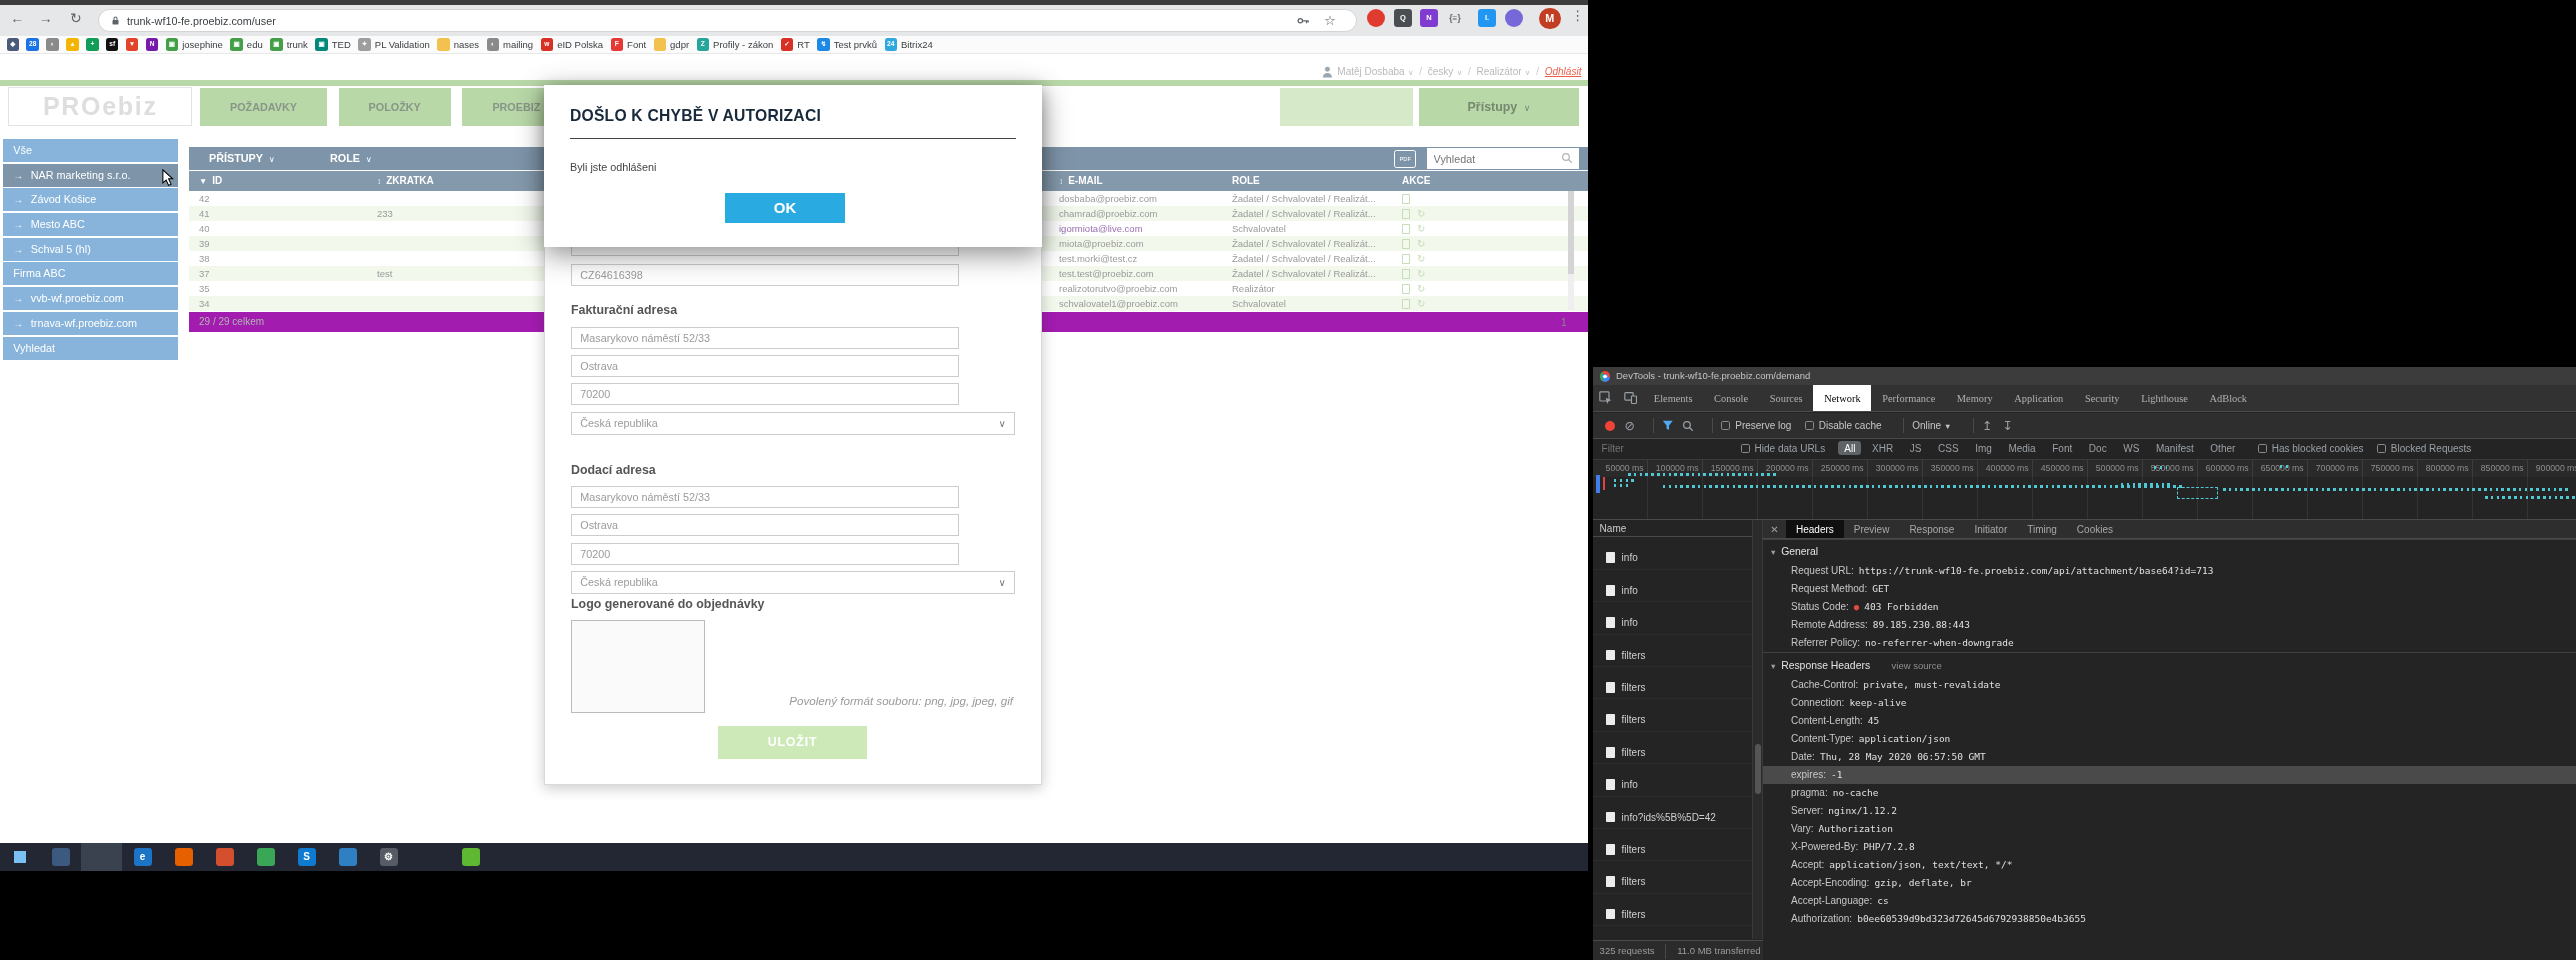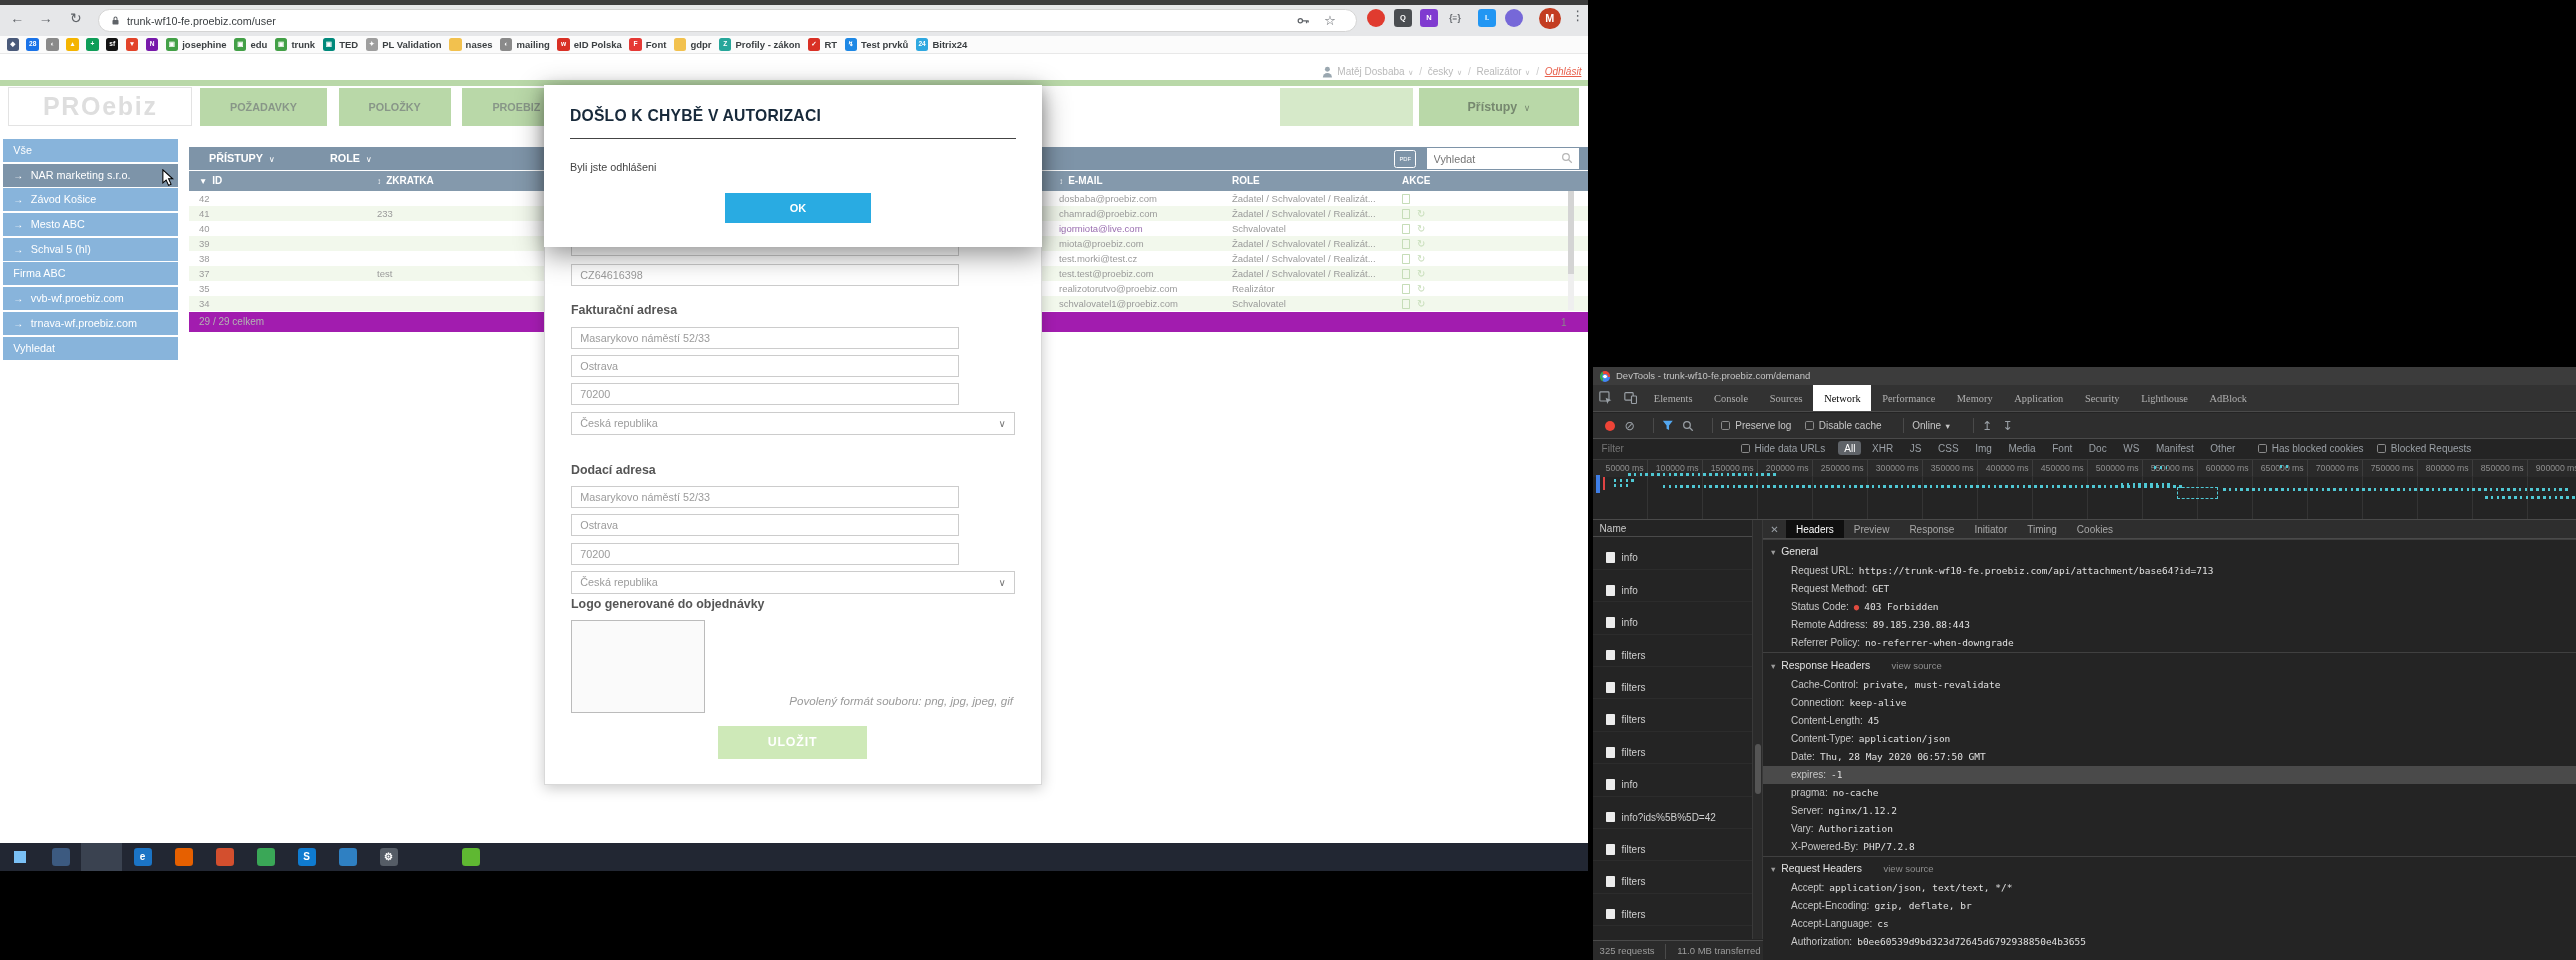--- a/index.html
+++ b/index.html
@@ -16,21 +16,21 @@
   #urltext{position:absolute;left:28px;top:5px;font-size:10.8px;color:#3c4043;}
   .pill-ic{position:absolute;top:5px;}
   .ext{position:absolute;top:4.1px;width:18px;height:18px;border-radius:3.3px;color:#fff;font-size:7.5px;font-weight:bold;text-align:center;line-height:18px;}
   .ext.circle{border-radius:50%;}
   .ext.text{background:none!important;color:#5f6368;font-size:8.3px;}
   #avatar{position:absolute;left:1539px;top:2.5px;width:21.5px;height:21.5px;border-radius:50%;background:#c33d22;color:#fff;font-size:10.8px;font-weight:bold;text-align:center;line-height:21.5px;}
   #kebab{position:absolute;left:1571px;top:3.3px;color:#5f6368;font-size:13.3px;}
   #bookmarks{left:0;top:36px;width:1588px;height:18px;background:#fbfbfb;border-bottom:0.8px solid #e8e8e8;display:flex;align-items:center;padding-left:6.6px;}
   .bm{display:flex;align-items:center;margin-right:7.5px;white-space:nowrap;}
   .bm-ic{width:12.4px;height:12.4px;border-radius:2.5px;color:#fff;font-size:6.6px;font-weight:bold;text-align:center;line-height:12.4px;flex:0 0 12.4px;}
-  .bm-label{font-size:9.5px;color:#3c4043;margin-left:4.1px;font-weight:bold;}
+  .bm-label{font-size:9.5px;color:#3c4043;margin-left:4.1px;}
   .bm-label:empty{display:none;margin:0;}
 
   
   #userbar{right:6.6px;top:66px;height:15px;font-size:10px;color:#b9b9b9;white-space:nowrap;}
   #userbar .sep{margin:0 5.8px;color:#ccc;}
   #userbar .caret{font-size:7.5px;margin-left:3.3px;color:#c3c3c3;}
   #logout{color:#e8604c;font-style:italic;text-decoration:underline;}
   #greenstrip{left:0;top:80px;width:1588px;height:5.8px;background:#b9d8a8;}
   #logobox{left:8.3px;top:87px;width:184px;height:39px;background:#fff;border:0.8px solid #e3e3e3;text-align:center;line-height:37px;font-size:25px;font-weight:bold;letter-spacing:1.7px;color:#dedede;}
   #navtabs{left:200px;top:88px;height:38px;display:flex;gap:11.6px;}
@@ -85,21 +85,21 @@
   .flabel{position:absolute;left:26px;font-size:12.4px;font-weight:bold;color:#555;}
   .fselect{position:absolute;left:26px;width:444px;height:23px;border:0.8px solid #ccc;background:#fff;color:#9b9b9b;font-size:10.8px;line-height:21.5px;padding:0 8.3px;}
   .fselect .chev{position:absolute;right:8.3px;top:0;color:#777;font-size:10px;}
   #logodrop{position:absolute;left:26px;top:534px;width:134px;height:93px;background:#fafafa;border:0.8px solid #bbb;}
   #filenote{position:absolute;right:28px;top:608px;font-size:11.6px;font-style:italic;color:#9a9a9a;}
   #ulozit{position:absolute;left:173px;top:640px;width:149px;height:33px;background:#cee9b8;color:#fff;font-size:12.4px;font-weight:bold;text-align:center;line-height:33px;letter-spacing:0.8px;}
   #modal{left:544px;top:85px;width:498px;height:162px;background:#fff;box-shadow:0 6.6px 26.5px rgba(0,0,0,.45);}
   #modal-title{position:absolute;left:26px;top:21.5px;font-size:15.7px;font-weight:bold;color:#17293a;letter-spacing:0.2px;}
   #modal-hr{position:absolute;left:26px;top:53px;width:446px;border-top:0.8px solid #444;}
   #modal-body{position:absolute;left:26px;top:76px;font-size:10.8px;color:#444;}
-  #modal-ok{position:absolute;left:181px;top:108px;width:146px;height:30px;background:#29abe2;color:#fff;font-size:11px;font-weight:bold;text-align:center;line-height:30px;}
+  #modal-ok{position:absolute;left:181px;top:108px;width:120px;height:30px;background:#29abe2;color:#fff;font-size:15px;font-weight:bold;text-align:center;line-height:30px;}
 
   
   #taskbar{left:0;top:843px;width:1588px;height:28px;background:#222733;display:flex;align-items:center;}
   #startbtn{width:40px;height:28px;display:flex;align-items:center;justify-content:center;}
   #winlogo{display:grid;grid-template-columns:5.8px 5.8px;grid-gap:0.8px;}
   #winlogo span{width:5.8px;height:5.8px;background:#7ac0f5;}
   .tb-item{width:41px;height:28px;display:flex;align-items:center;justify-content:center;}
   .tb-item.active{background:#3a4250;}
   .tb-ic{width:18px;height:18px;border-radius:3.3px;color:#fff;font-size:10px;font-weight:bold;text-align:center;line-height:18px;}
   #clock{position:absolute;right:6.6px;top:846px;text-align:right;color:#fff;font-size:9px;line-height:10.8px;}
@@ -711,21 +711,20 @@
         <div class="hrow row"><span class="h-name">Cache-Control:</span><span class="h-value">private, must-revalidate</span></div>
         <div class="hrow row"><span class="h-name">Connection:</span><span class="h-value">keep-alive</span></div>
         <div class="hrow row"><span class="h-name">Content-Length:</span><span class="h-value">45</span></div>
         <div class="hrow row"><span class="h-name">Content-Type:</span><span class="h-value">application/json</span></div>
         <div class="hrow row"><span class="h-name">Date:</span><span class="h-value">Thu, 28 May 2020 06:57:50 GMT</span></div>
         <div class="hrow row highlight"><span class="h-name">expires:</span><span class="h-value">-1</span></div>
         <div class="hrow row"><span class="h-name">pragma:</span><span class="h-value">no-cache</span></div>
         <div class="hrow row"><span class="h-name">Server:</span><span class="h-value">nginx/1.12.2</span></div>
         <div class="hrow row"><span class="h-name">Vary:</span><span class="h-value">Authorization</span></div>
         <div class="hrow row"><span class="h-name">X-Powered-By:</span><span class="h-value">PHP/7.2.8</span></div>
-        <div class="hrow section"><span class="h-tri">▼</span><span class="h-title">Request Headers</span><span class="h-link">view source</span></div>
         <div class="hrow row"><span class="h-name">Accept:</span><span class="h-value">application/json, text/text, */*</span></div>
         <div class="hrow row"><span class="h-name">Accept-Encoding:</span><span class="h-value">gzip, deflate, br</span></div>
         <div class="hrow row"><span class="h-name">Accept-Language:</span><span class="h-value">cs</span></div>
         <div class="hrow row"><span class="h-name">Authorization:</span><span class="h-value">b0ee60539d9bd323d72645d6792938850e4b3655</span></div>
     </div>
   </div>
 </div>
 
 
 </body></html>

